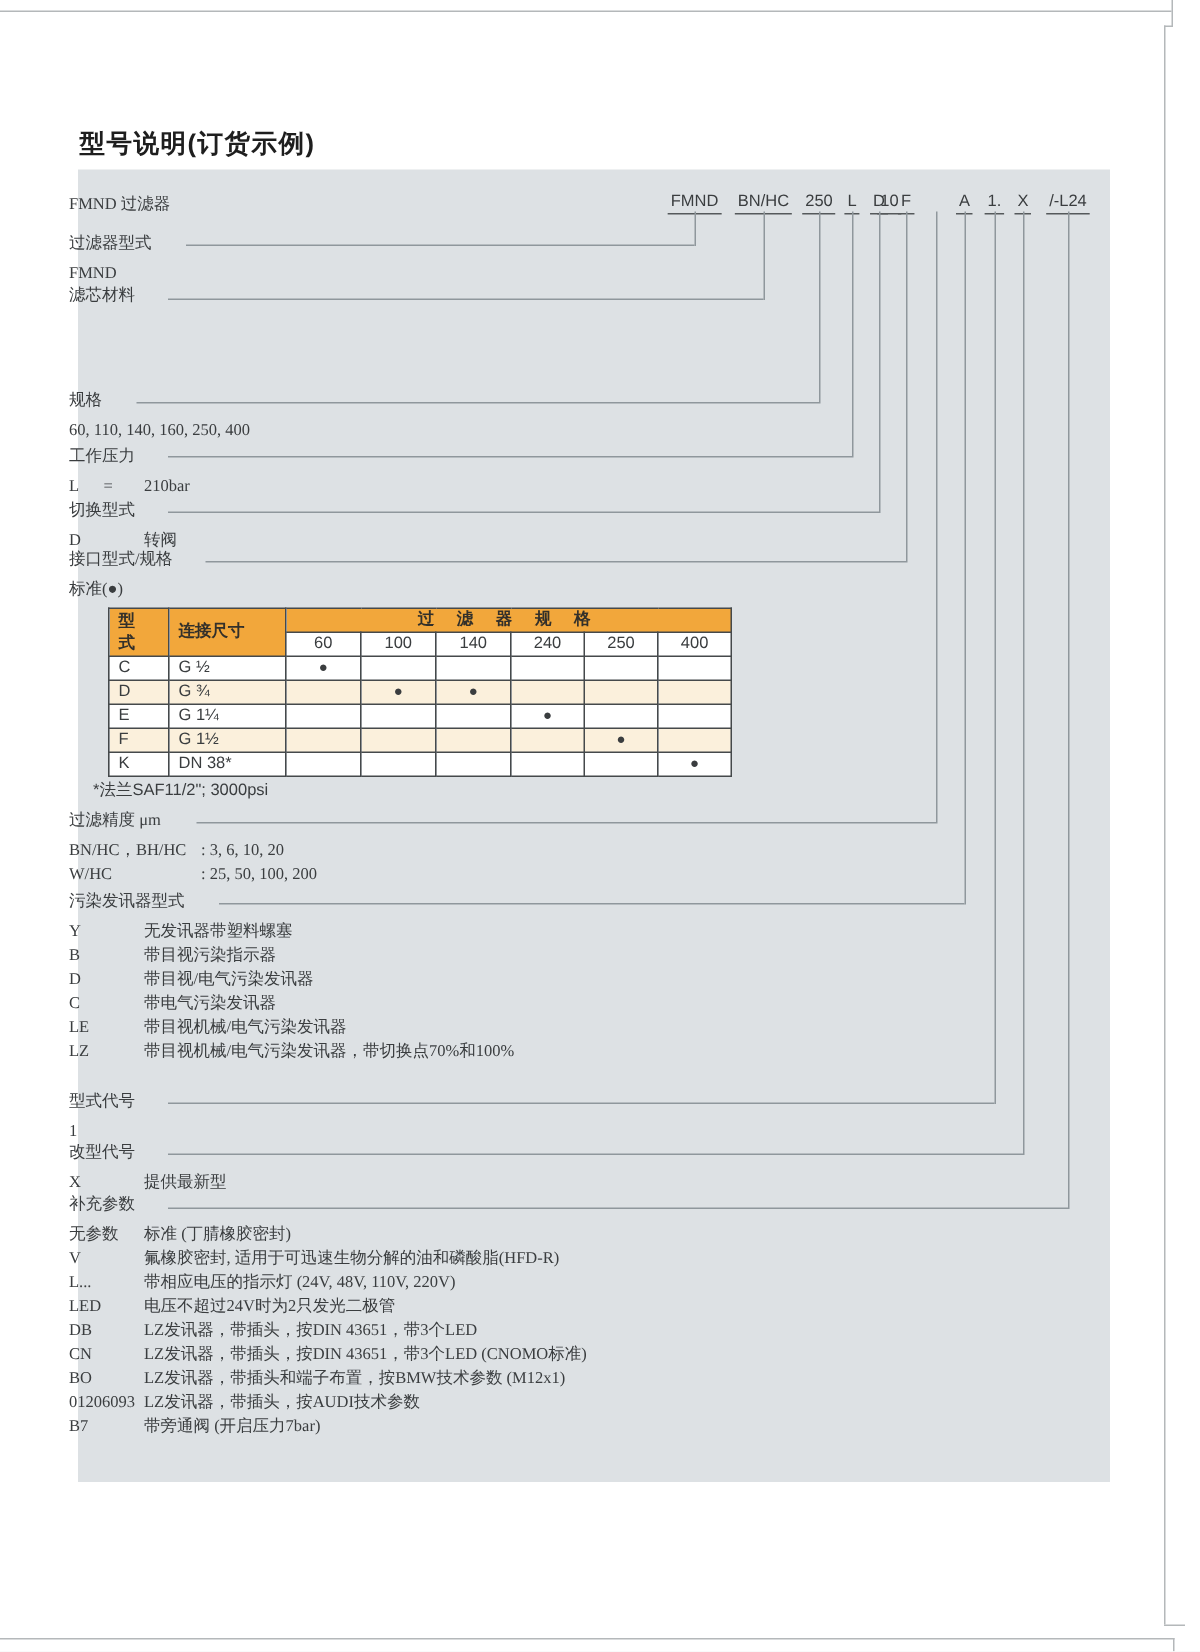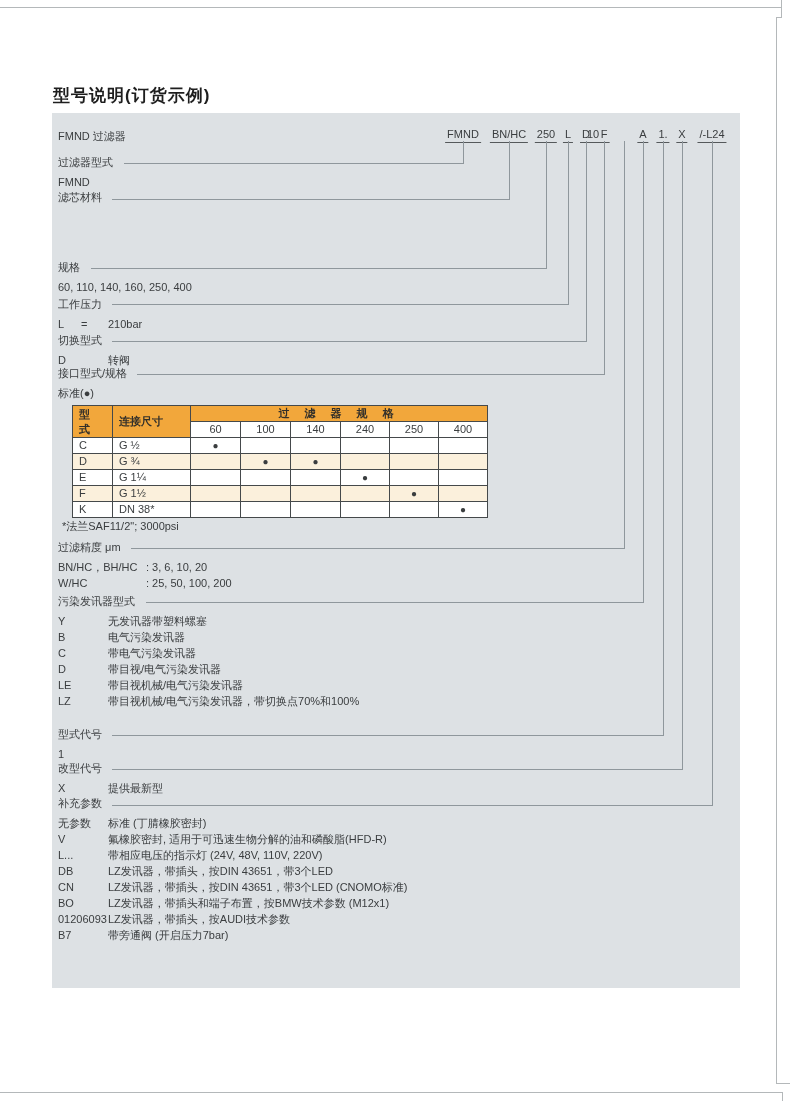--- a/index.html
+++ b/index.html
@@ -7,21 +7,21 @@
     position:relative;width:800px;height:1101px;background:#ffffff;
     font-family:"Liberation Sans","DejaVu Sans",sans-serif;
     color:#3a3d3f;overflow:hidden;padding-left:32px;
   }
   .frame{position:absolute;background:#b4b8ba;}
   .page-title{
     position:absolute;left:53px;top:84px;font-size:17px;font-weight:bold;color:#1e1e1e;
     letter-spacing:1px;
   }
   .graybox{position:absolute;left:52px;top:113px;width:688px;height:875px;background:#dde1e4;}
-  .section{position:absolute;left:58px;font-size:11px;line-height:16px;}
+  .section{position:absolute;left:46px;font-size:11px;line-height:16px;font-family:Liberation Serif, serif;}
   .sec-label{line-height:12px;margin-bottom:6px;white-space:nowrap;}
   .plain-line{white-space:nowrap;}
   .item-row{height:16px;line-height:16px;white-space:nowrap;}
   .code-col{display:inline-block;width:50px;vertical-align:top;}
   .wide-code .code-col{width:88px;}
   .desc-col{display:inline-block;vertical-align:top;}
   .eq-col{display:inline-block;width:27px;vertical-align:top;}
   .l-col{display:inline-block;width:23px;vertical-align:top;}
   
   .code-seg{
@@ -196,23 +196,23 @@
     <div>
         <div class="item-row"><span class="code-col">BN/HC，BH/HC</span><span class="desc-col">: 3, 6, 10, 20</span></div>
         <div class="item-row"><span class="code-col">W/HC</span><span class="desc-col">: 25, 50, 100, 200</span></div>
       </div>
   </div>
 
   <div class="section" style="top:595px">
     <div class="sec-label">污染发讯器型式</div>
     <div>
         <div class="item-row"><span class="code-col">Y</span><span class="desc-col">无发讯器带塑料螺塞</span></div>
-        <div class="item-row"><span class="code-col">B</span><span class="desc-col">电气污染发讯器</span></div>
+        <div class="item-row"><span class="code-col">B</span><span class="desc-col">带目视污染指示器</span></div>
+        <div class="item-row"><span class="code-col">D</span><span class="desc-col">带目视/电气污染发讯器</span></div>
         <div class="item-row"><span class="code-col">C</span><span class="desc-col">带电气污染发讯器</span></div>
-        <div class="item-row"><span class="code-col">D</span><span class="desc-col">带目视/电气污染发讯器</span></div>
         <div class="item-row"><span class="code-col">LE</span><span class="desc-col">带目视机械/电气污染发讯器</span></div>
         <div class="item-row"><span class="code-col">LZ</span><span class="desc-col">带目视机械/电气污染发讯器，带切换点70%和100%</span></div>
       </div>
   </div>
 
   <div class="section" style="top:728px">
     <div class="sec-label">型式代号</div>
     <div class="plain-line">1</div>
   </div>
 
@@ -222,20 +222,21 @@
         <div class="item-row"><span class="code-col">X</span><span class="desc-col">提供最新型</span></div>
       </div>
   </div>
 
   <div class="section" style="top:797px">
     <div class="sec-label">补充参数</div>
     <div>
         <div class="item-row"><span class="code-col">无参数</span><span class="desc-col">标准 (丁腈橡胶密封)</span></div>
         <div class="item-row"><span class="code-col">V</span><span class="desc-col">氟橡胶密封, 适用于可迅速生物分解的油和磷酸脂(HFD-R)</span></div>
         <div class="item-row"><span class="code-col">L...</span><span class="desc-col">带相应电压的指示灯 (24V, 48V, 110V, 220V)</span></div>
+        <div class="item-row"><span class="code-col">LED</span><span class="desc-col">电压不超过24V时为2只发光二极管</span></div>
         <div class="item-row"><span class="code-col">DB</span><span class="desc-col">LZ发讯器，带插头，按DIN 43651，带3个LED</span></div>
         <div class="item-row"><span class="code-col">CN</span><span class="desc-col">LZ发讯器，带插头，按DIN 43651，带3个LED (CNOMO标准)</span></div>
         <div class="item-row"><span class="code-col">BO</span><span class="desc-col">LZ发讯器，带插头和端子布置，按BMW技术参数 (M12x1)</span></div>
         <div class="item-row"><span class="code-col">01206093</span><span class="desc-col">LZ发讯器，带插头，按AUDI技术参数</span></div>
         <div class="item-row"><span class="code-col">B7</span><span class="desc-col">带旁通阀 (开启压力7bar)</span></div>
       </div>
   </div>
 
 <div class="conn" style="left: 463px; top: 141px; width: 1px; height: 23px;"></div>
     <div class="conn" style="left: 124px; top: 163px; width: 339px; height: 1px;"></div>

